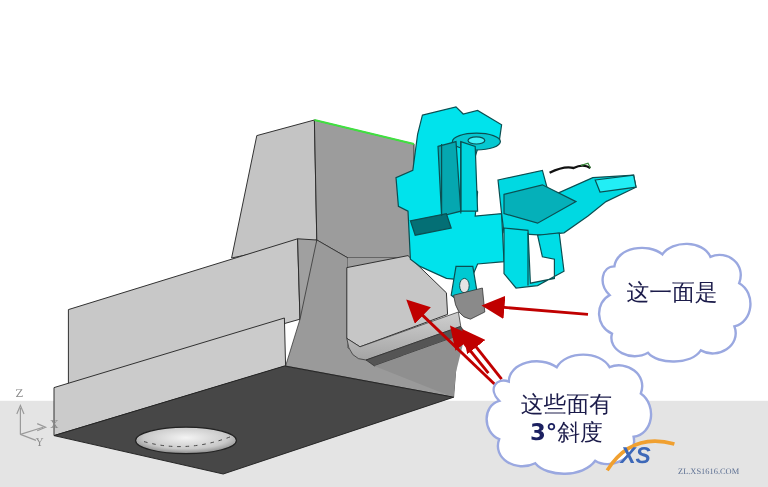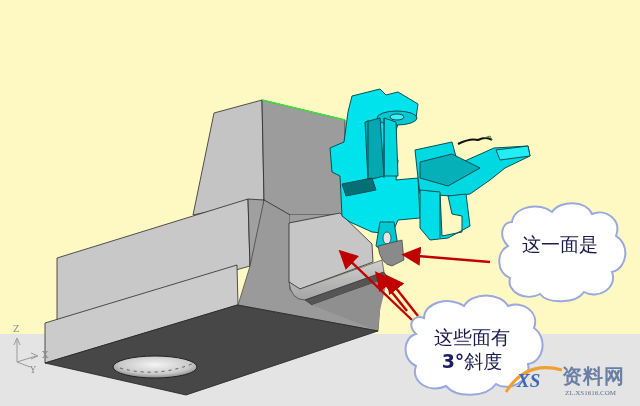--- a/index.html
+++ b/index.html
@@ -1,21 +1,21 @@
 <!DOCTYPE html>
 <html><head>
   <meta charset="utf-8">
   <style>
     html, body { margin: 0; padding: 0; }
     body {
       width: 640px; height: 406px; overflow: hidden;
       background: #e4e4e4;
       font-family: "DejaVu Sans", sans-serif;
     }
-    .viewport { position: relative; width: 640px; height: 334px; background: #fef9c3; }
+    .viewport { position: relative; width: 640px; height: 334px; background: #ffffff; }
     svg.scene { position: absolute; left: 0; top: 0; }
     .callout-text {
       position: absolute; text-align: center;
       font-family: "DejaVu Serif", serif;
       color: #1b1b4a; line-height: 1.25;
     }
     .callout-1 { left: 508px; top: 233px; width: 104px; font-size: 19px; }
     .callout-2 { left: 420px; top: 326px; width: 104px; font-size: 19px; }
     .callout-2 .deg { font-family: "DejaVu Sans", sans-serif; font-weight: bold; color: #1b2060; }
     .axis-label {
@@ -25,21 +25,21 @@
       position: absolute; left: 562px; top: 363px;
       font-family: "DejaVu Sans", sans-serif; font-weight: bold; font-size: 20px;
       color: #6a7fa6; letter-spacing: 1px;
     }
     .watermark-url {
       position: absolute; left: 565px; top: 389px;
       font-family: Liberation Serif, serif; font-size: 7px; color: #5c6f92;
     }
     .watermark-logo {
       position: absolute; left: 517px; top: 370px;
-      font-family: Liberation Serif, serif; font-style: italic; font-weight: bold;
+      font-family: Liberation Sans, sans-serif; font-style: italic; font-weight: bold;
       font-size: 19px; color: #3d68b8;
     }
   </style>
 </head>
 <body>
 
 <div class="viewport">
   <svg class="scene" width="640" height="406" viewBox="0 0 640 406">
     <defs>
       <radialGradient id="holeGrad" cx="50%" cy="40%" r="60%">
@@ -152,15 +152,14 @@
     <div>
       <span class="deg">3°</span><span>斜度</span>
     </div>
   </div>
 
   <span class="axis-label" style="left:13px; top:324px;">Z</span>
   <span class="axis-label" style="left:42px; top:350px;">X</span>
   <span class="axis-label" style="left:30px; top:365px;">Y</span>
 
   <span class="watermark-logo">XS</span>
-  <span class="watermark-cn">资料网</span>
   <span class="watermark-url">ZL.XS1616.COM</span>
 </div>
 
 </body></html>

